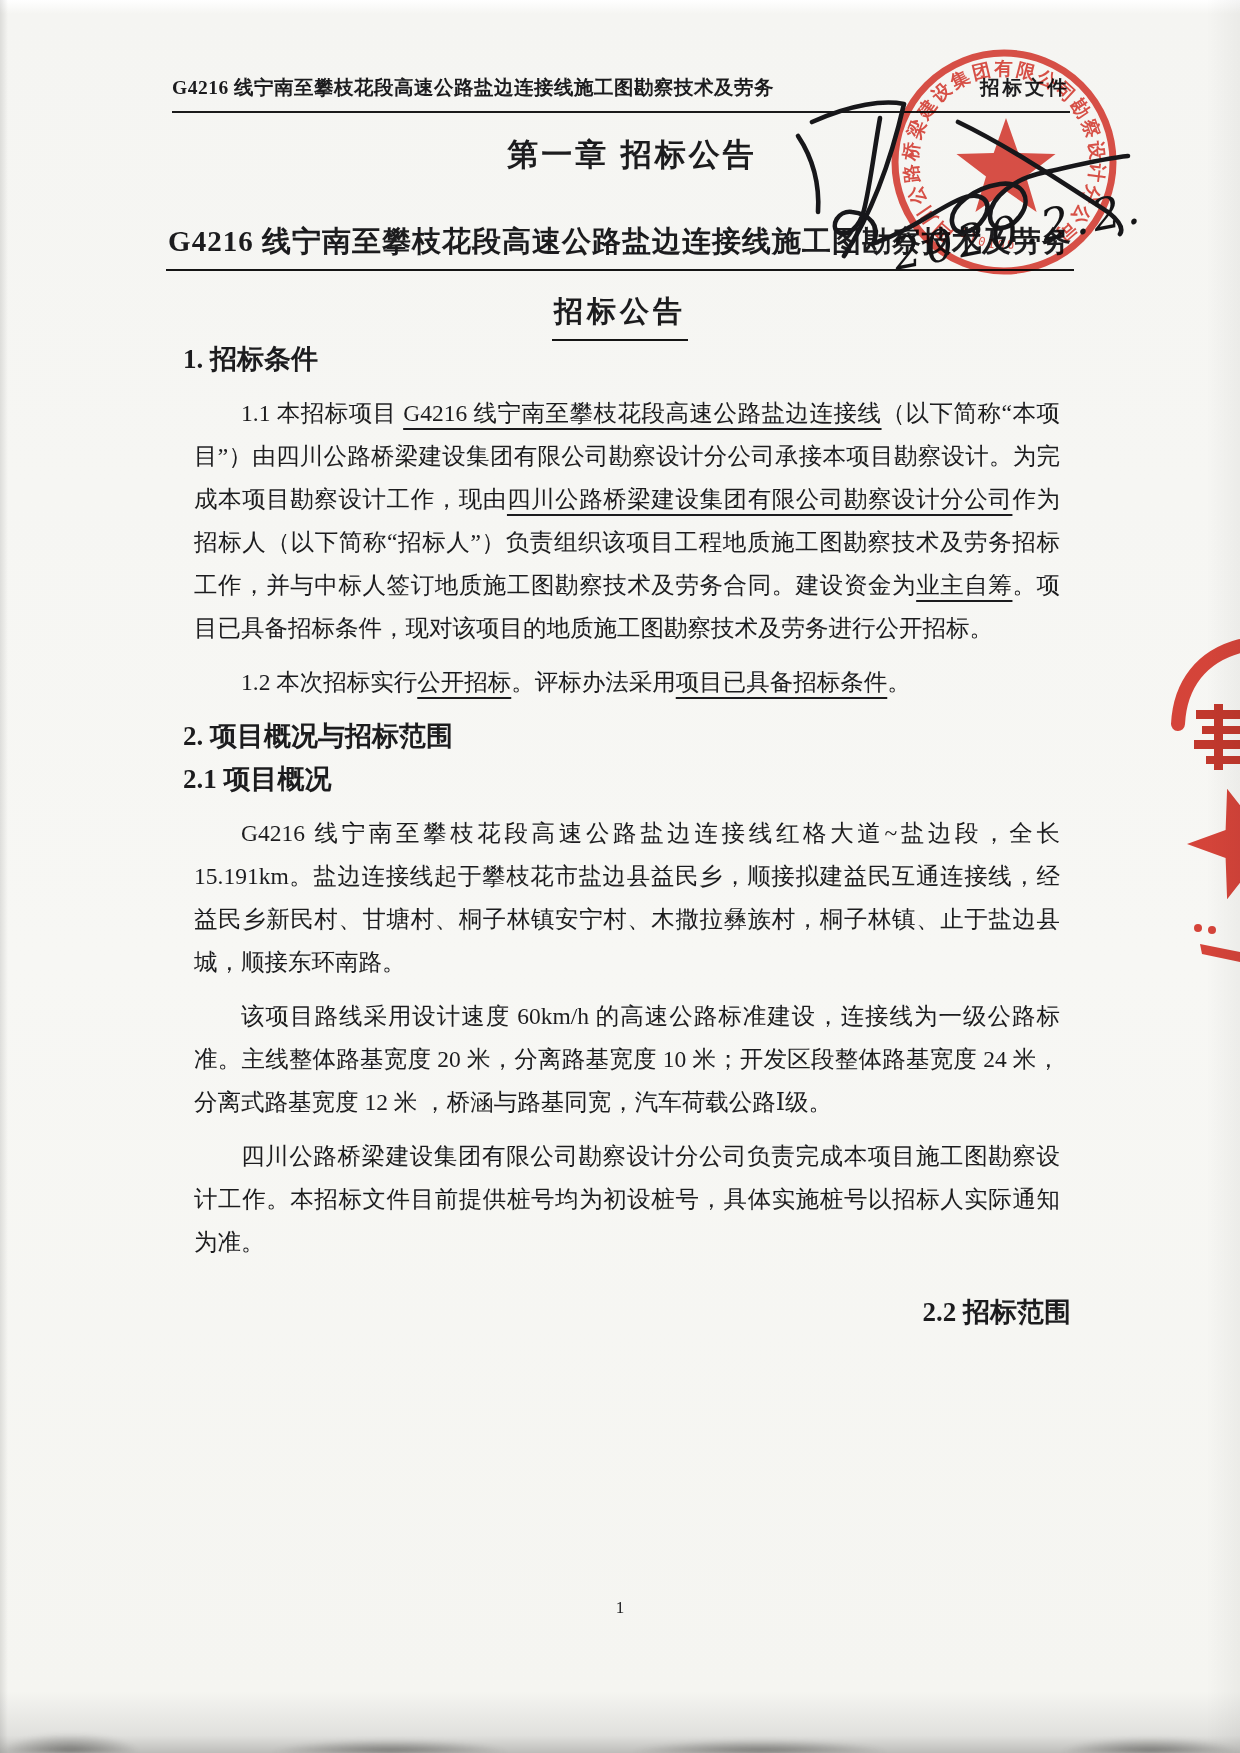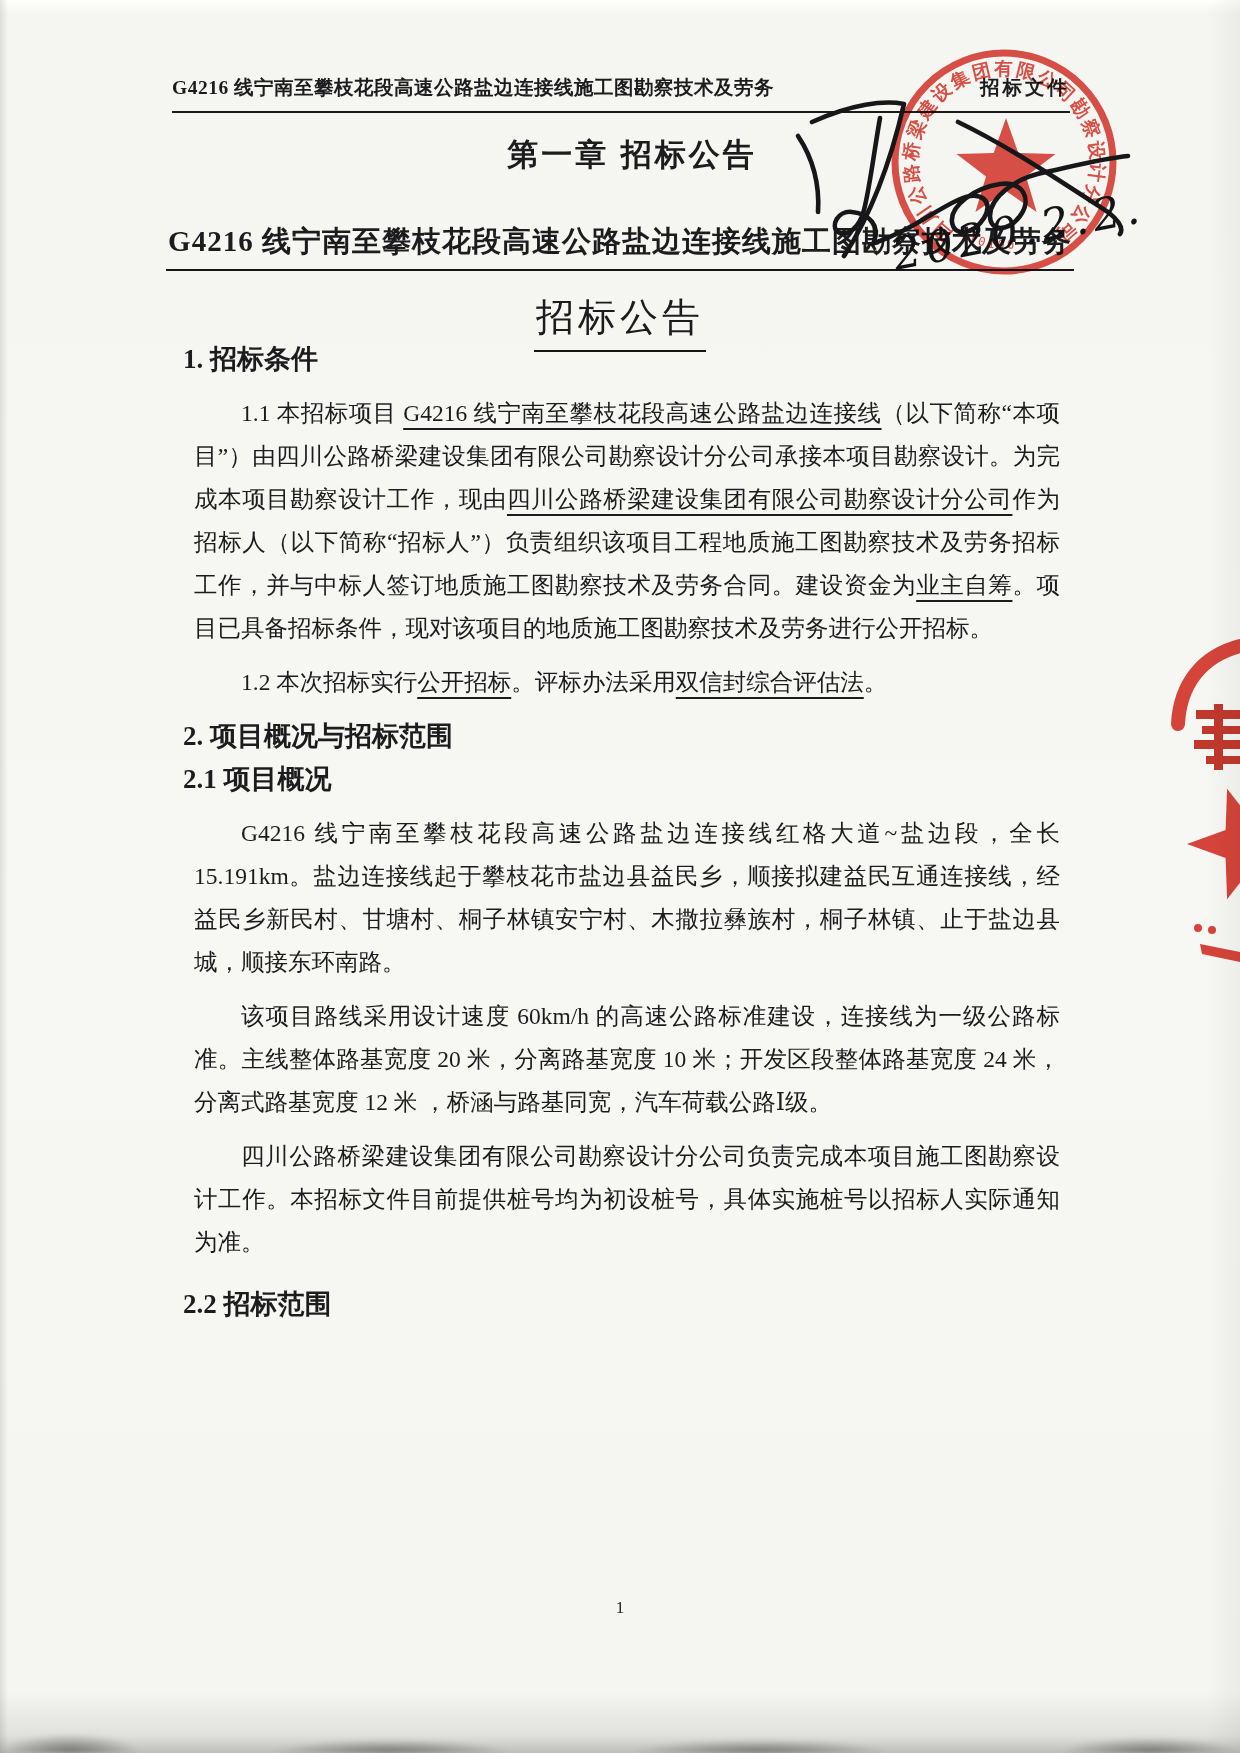--- a/index.html
+++ b/index.html
@@ -30,28 +30,28 @@
   .header-rule{position:absolute;left:172px;top:111px;width:898px;height:2.4px;background:#1b1b1b;}
 
   .chapter-title{position:absolute;left:12px;top:134px;width:100%;text-align:center;
     font-family:"Liberation Sans","DejaVu Sans",sans-serif;
     font-weight:bold;font-size:31px;letter-spacing:3px;}
 
   .doc-title{position:absolute;left:0;top:222px;width:100%;display:flex;justify-content:center;}
   .doc-title .tline{font-weight:bold;font-size:29px;letter-spacing:1px;
     border-bottom:2.4px solid #151515;padding:0 2px 7px 2px;}
   .doc-subtitle{position:absolute;left:0;top:292px;width:100%;display:flex;justify-content:center;}
-  .doc-subtitle .tline{font-weight:normal;font-size:38px;letter-spacing:4px;
+  .doc-subtitle .tline{font-weight:bold;font-size:29px;letter-spacing:4px;
     border-bottom:2.4px solid #151515;padding:0 2px 7px 2px;}
 
   .content{position:absolute;left:183px;top:338px;width:888px;
     font-size:23.5px;line-height:43px;text-align:justify;}
   .content h3{margin:0;font-size:27px;line-height:43px;font-weight:bold;
     font-family:Liberation Serif, serif;text-align:left;}
-  .content h3.gap{margin-top:19px;}
+  .content h3.gap{margin-top:27px;text-align:right;}
   .content p{margin:11px;text-indent:2em;}
   .content .u{text-decoration:underline;text-underline-offset:7px;text-decoration-thickness:1.6px;}
 
   .page-number{position:absolute;left:0;top:1598px;width:100%;text-align:center;font-size:17px;}
 
   .seal{position:absolute;left:874px;top:30px;width:260px;height:260px;
     opacity:.84;mix-blend-mode:multiply;}
   .signature{position:absolute;left:760px;top:58px;width:470px;height:240px;}
   .edge-seal{position:absolute;right:0;top:632px;width:100px;height:350px;
     opacity:.9;mix-blend-mode:multiply;}
@@ -71,21 +71,21 @@
   <div class="doc-title">
     <span class="tline">G4216 线宁南至攀枝花段高速公路盐边连接线施工图勘察技术及劳务</span>
   </div>
   <div class="doc-subtitle">
     <span class="tline">招标公告</span>
   </div>
 
   <div class="content">
     <h3>1. 招标条件</h3>
     <p><span>1.1  本招标项目 </span><span class="u">G4216 线宁南至攀枝花段高速公路盐边连接线</span><span>（以下简称“本项目”）由四川公路桥梁建设集团有限公司勘察设计分公司承接本项目勘察设计。为完成本项目勘察设计工作，现由</span><span class="u">四川公路桥梁建设集团有限公司勘察设计分公司</span><span>作为招标人（以下简称“招标人”）负责组织该项目工程地质施工图勘察技术及劳务招标工作，并与中标人签订地质施工图勘察技术及劳务合同。建设资金为</span><span class="u">业主自筹</span><span>。项目已具备招标条件，现对该项目的地质施工图勘察技术及劳务进行公开招标。</span></p>
-    <p><span>1.2  本次招标实行</span><span class="u">公开招标</span><span>。评标办法采用</span><span class="u">双信封综合评估法</span><span>。</span></p>
+    <p><span>1.2  本次招标实行</span><span class="u">公开招标</span><span>。评标办法采用</span><span class="u">项目已具备招标条件</span><span>。</span></p>
     <h3>2. 项目概况与招标范围</h3>
     <h3>2.1 项目概况</h3>
     <p>G4216 线宁南至攀枝花段高速公路盐边连接线红格大道~盐边段，全长 15.191km。盐边连接线起于攀枝花市盐边县益民乡，顺接拟建益民互通连接线，经益民乡新民村、甘塘村、桐子林镇安宁村、木撒拉彝族村，桐子林镇、止于盐边县城，顺接东环南路。</p>
     <p>该项目路线采用设计速度 60km/h 的高速公路标准建设，连接线为一级公路标准。主线整体路基宽度 20 米，分离路基宽度 10 米；开发区段整体路基宽度 24 米，分离式路基宽度 12 米 ，桥涵与路基同宽，汽车荷载公路Ⅰ级。</p>
     <p>四川公路桥梁建设集团有限公司勘察设计分公司负责完成本项目施工图勘察设计工作。本招标文件目前提供桩号均为初设桩号，具体实施桩号以招标人实际通知为准。</p>
     <h3 class="gap">2.2 招标范围</h3>
   </div>
 
   <svg class="seal" viewBox="0 0 260 260">
     <circle cx="130" cy="132" r="109" fill="none" stroke="#d93126" stroke-width="7"></circle>

